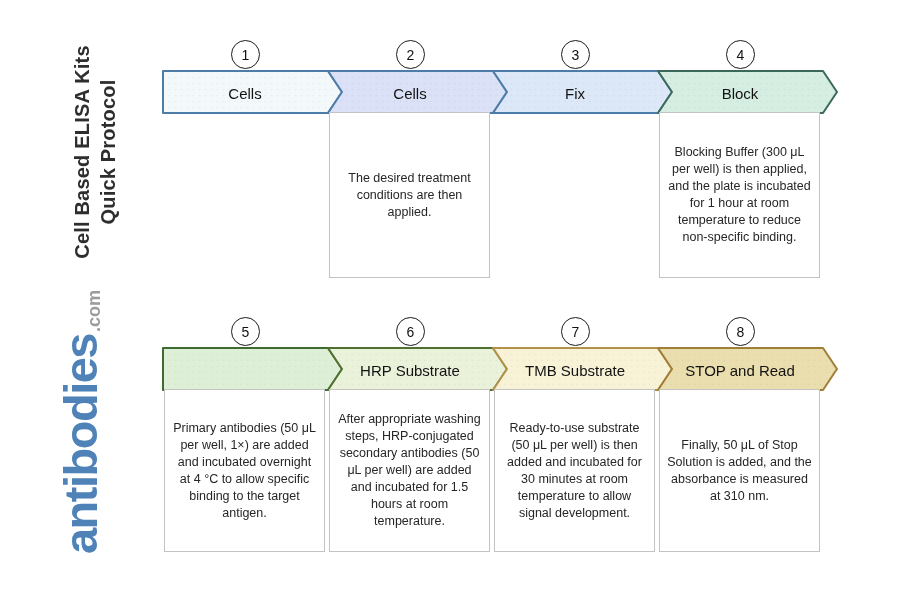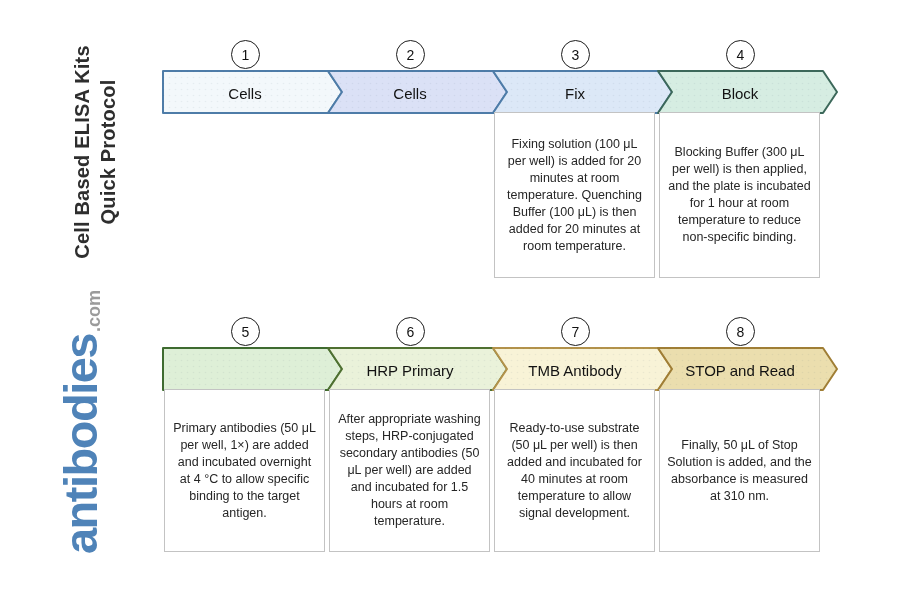--- a/index.html
+++ b/index.html
@@ -98,34 +98,34 @@
     <div class="badge">
       <span>2</span>
     </div>
     <div class="arrow-wrap">
       <svg class="arrow-svg" width="181" height="44" viewBox="0 0 181 44">
         <polygon class="arrow-poly" points="1,1 166,1 180,22 166,43 1,43 15,22" fill="#DBE1F6" stroke="#4E7CA8"></polygon>
         <polygon class="arrow-dots" fill="url(#dotpat)" stroke="none" points="1,1 166,1 180,22 166,43 1,43 15,22"></polygon>
       </svg>
       <div class="arrow-label">Cells</div>
     </div>
+    <div class="desc-box">
+      <p class="desc-text">The desired treatment conditions are then applied.</p>
+    </div>
   </div>
       <div class="step-col" style="left: 330px;">
     <div class="badge">
       <span>3</span>
     </div>
     <div class="arrow-wrap">
       <svg class="arrow-svg" width="181" height="44" viewBox="0 0 181 44">
         <polygon class="arrow-poly" points="1,1 166,1 180,22 166,43 1,43 15,22" fill="#DCE8F7" stroke="#4E7CA8"></polygon>
         <polygon class="arrow-dots" fill="url(#dotpat)" stroke="none" points="1,1 166,1 180,22 166,43 1,43 15,22"></polygon>
       </svg>
       <div class="arrow-label">Fix</div>
-    </div>
-    <div class="desc-box">
-      <p class="desc-text">Fixing solution (100 μL per well) is added for 20 minutes at room temperature. Quenching Buffer (100 μL) is then added for 20 minutes at room temperature.</p>
     </div>
   </div>
       <div class="step-col" style="left: 495px;">
     <div class="badge">
       <span>4</span>
     </div>
     <div class="arrow-wrap">
       <svg class="arrow-svg" width="181" height="44" viewBox="0 0 181 44">
         <polygon class="arrow-poly" points="1,1 166,1 180,22 166,43 1,43 15,22" fill="#D6EDE2" stroke="#3C685A"></polygon>
         <polygon class="arrow-dots" fill="url(#dotpat)" stroke="none" points="1,1 166,1 180,22 166,43 1,43 15,22"></polygon>
@@ -154,39 +154,39 @@
   </div>
       <div class="step-col" style="left: 165px;">
     <div class="badge">
       <span>6</span>
     </div>
     <div class="arrow-wrap">
       <svg class="arrow-svg" width="181" height="44" viewBox="0 0 181 44">
         <polygon class="arrow-poly" points="1,1 166,1 180,22 166,43 1,43 15,22" fill="#EAF2DA" stroke="#4F7030"></polygon>
         <polygon class="arrow-dots" fill="url(#dotpat)" stroke="none" points="1,1 166,1 180,22 166,43 1,43 15,22"></polygon>
       </svg>
-      <div class="arrow-label">HRP Primary</div>
+      <div class="arrow-label">HRP Substrate</div>
     </div>
     <div class="desc-box">
       <p class="desc-text">After appropriate washing steps, HRP-conjugated secondary antibodies (50 μL per well) are added and incubated for 1.5 hours at room temperature.</p>
     </div>
   </div>
       <div class="step-col" style="left: 330px;">
     <div class="badge">
       <span>7</span>
     </div>
     <div class="arrow-wrap">
       <svg class="arrow-svg" width="181" height="44" viewBox="0 0 181 44">
         <polygon class="arrow-poly" points="1,1 166,1 180,22 166,43 1,43 15,22" fill="#F8F3D7" stroke="#B3924A"></polygon>
         <polygon class="arrow-dots" fill="url(#dotpat)" stroke="none" points="1,1 166,1 180,22 166,43 1,43 15,22"></polygon>
       </svg>
-      <div class="arrow-label">TMB Antibody</div>
-    </div>
-    <div class="desc-box">
-      <p class="desc-text">Ready-to-use substrate (50 μL per well) is then added and incubated for 40 minutes at room temperature to allow signal development.</p>
+      <div class="arrow-label">TMB Substrate</div>
+    </div>
+    <div class="desc-box">
+      <p class="desc-text">Ready-to-use substrate (50 μL per well) is then added and incubated for 30 minutes at room temperature to allow signal development.</p>
     </div>
   </div>
       <div class="step-col" style="left: 495px;">
     <div class="badge">
       <span>8</span>
     </div>
     <div class="arrow-wrap">
       <svg class="arrow-svg" width="181" height="44" viewBox="0 0 181 44">
         <polygon class="arrow-poly" points="1,1 166,1 180,22 166,43 1,43 15,22" fill="#EBDEAE" stroke="#A07E35"></polygon>
         <polygon class="arrow-dots" fill="url(#dotpat)" stroke="none" points="1,1 166,1 180,22 166,43 1,43 15,22"></polygon>

